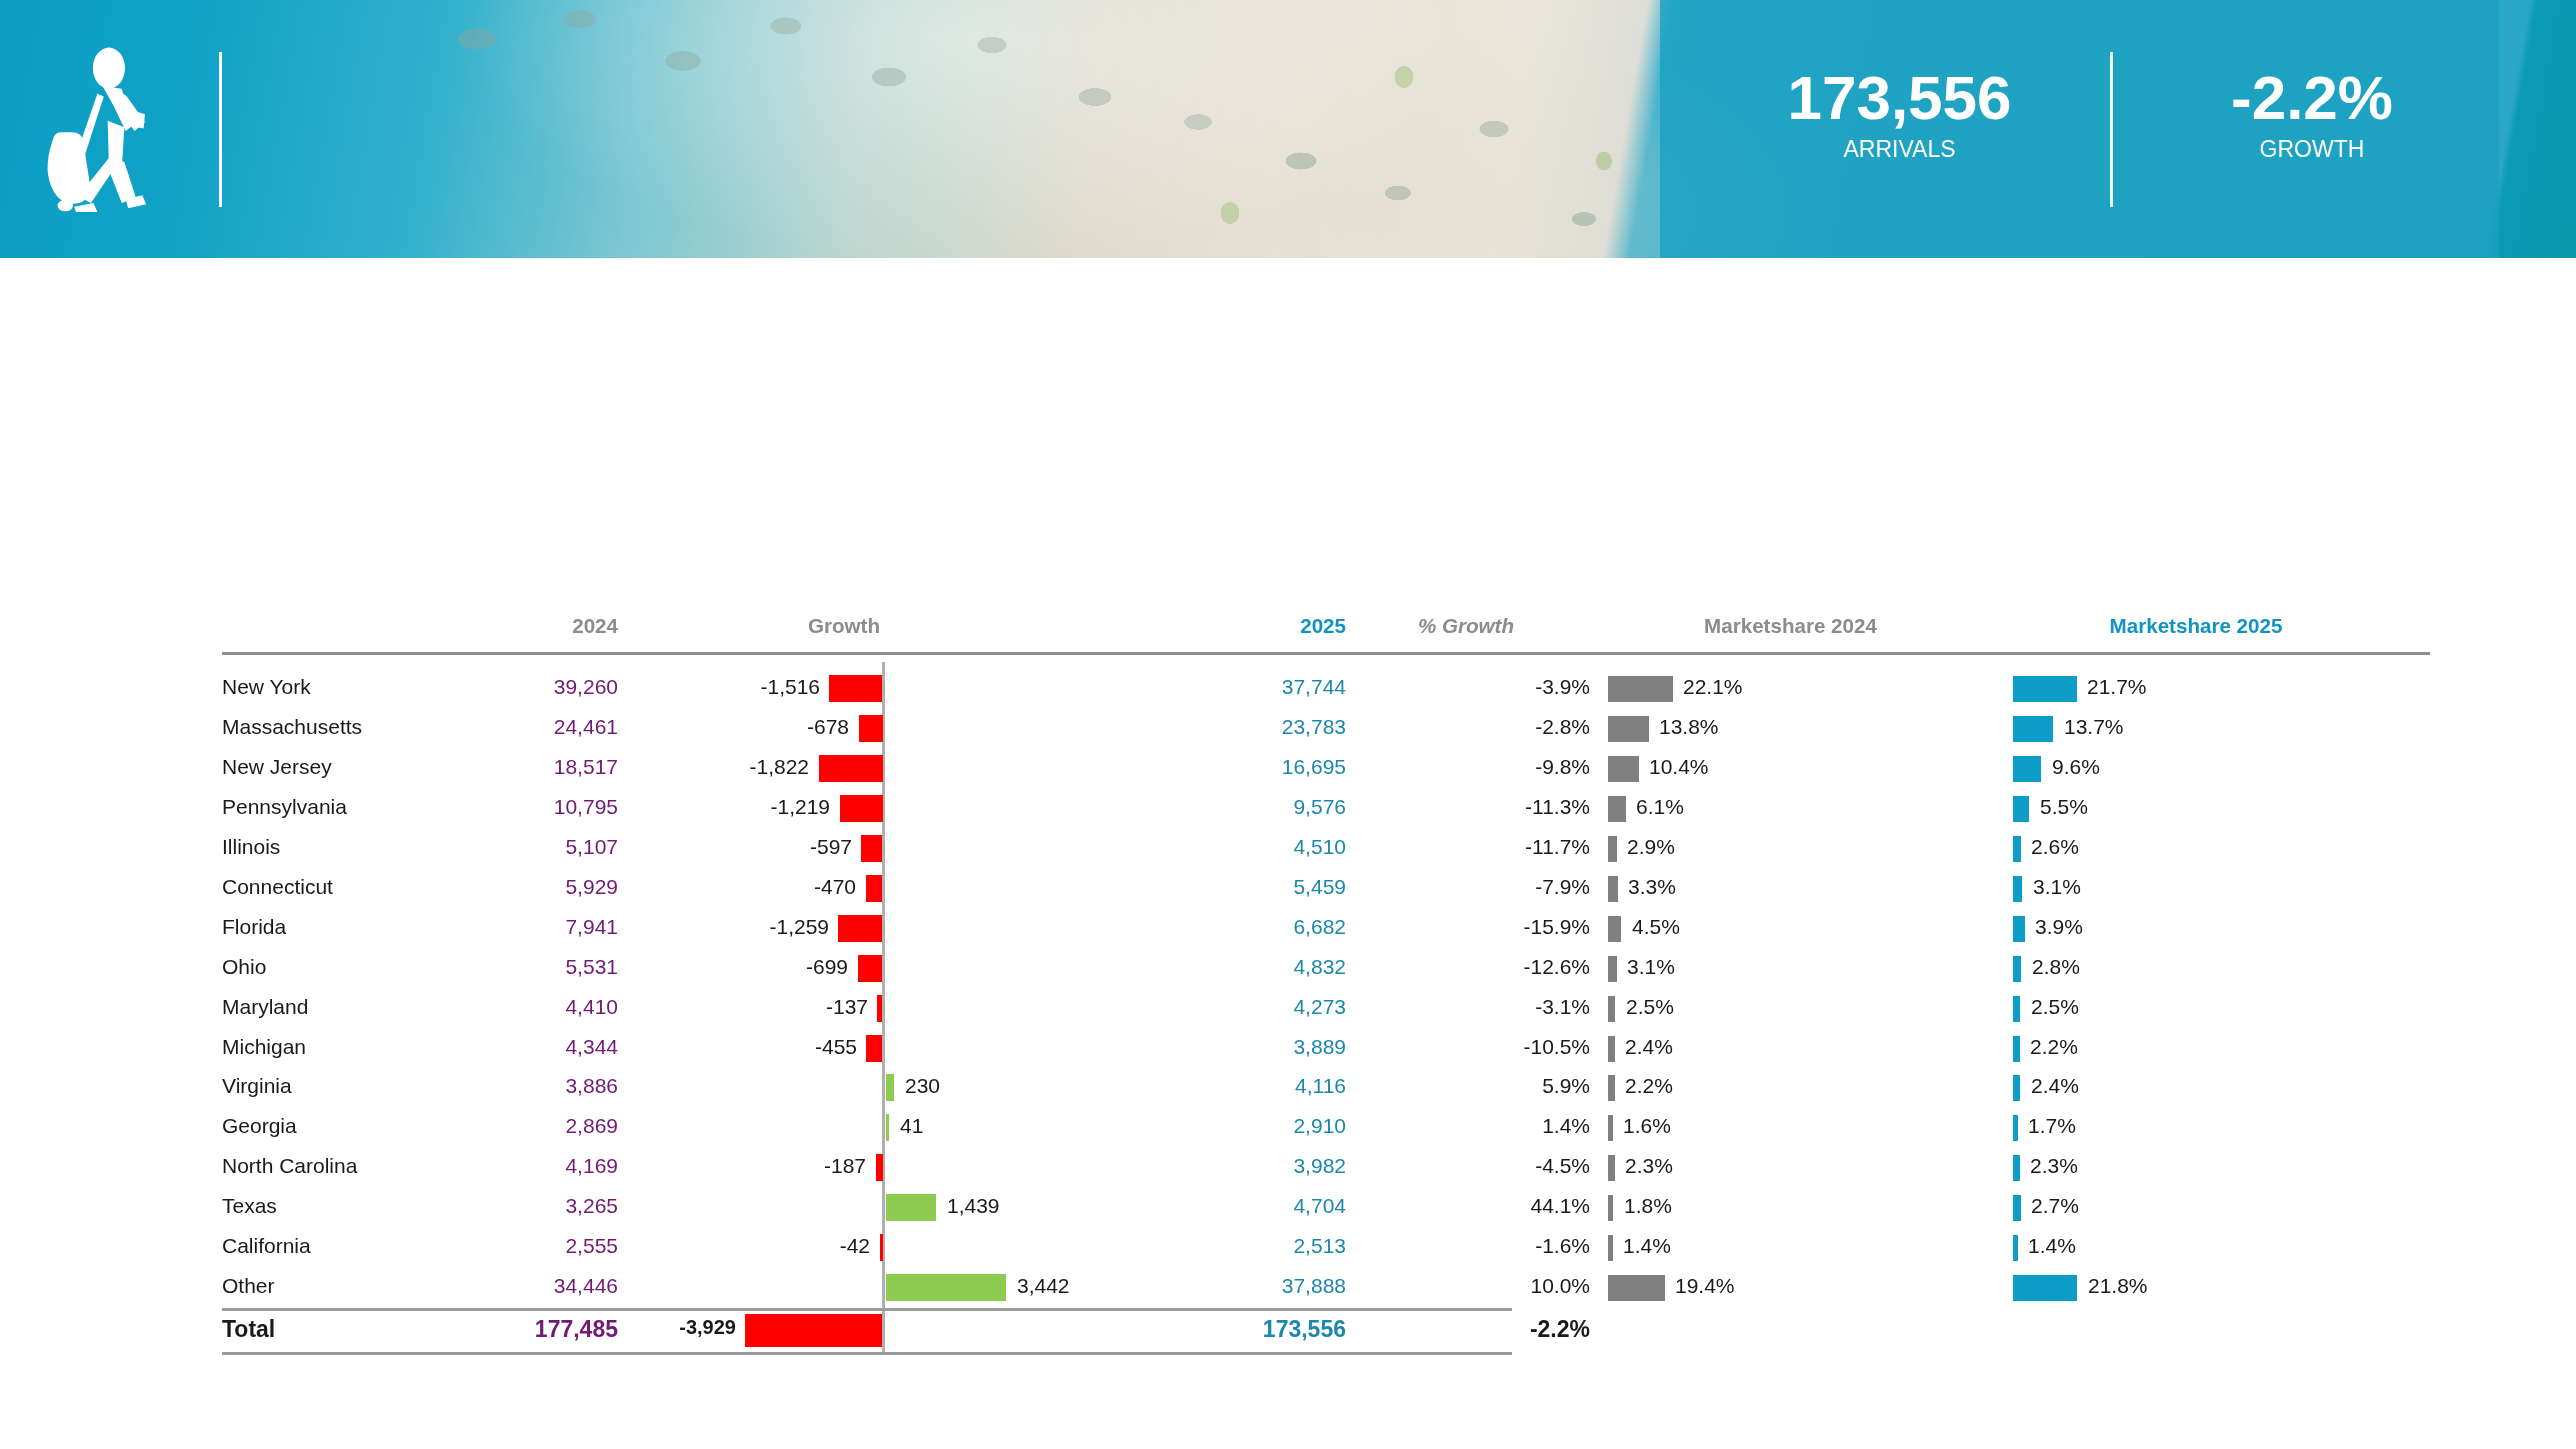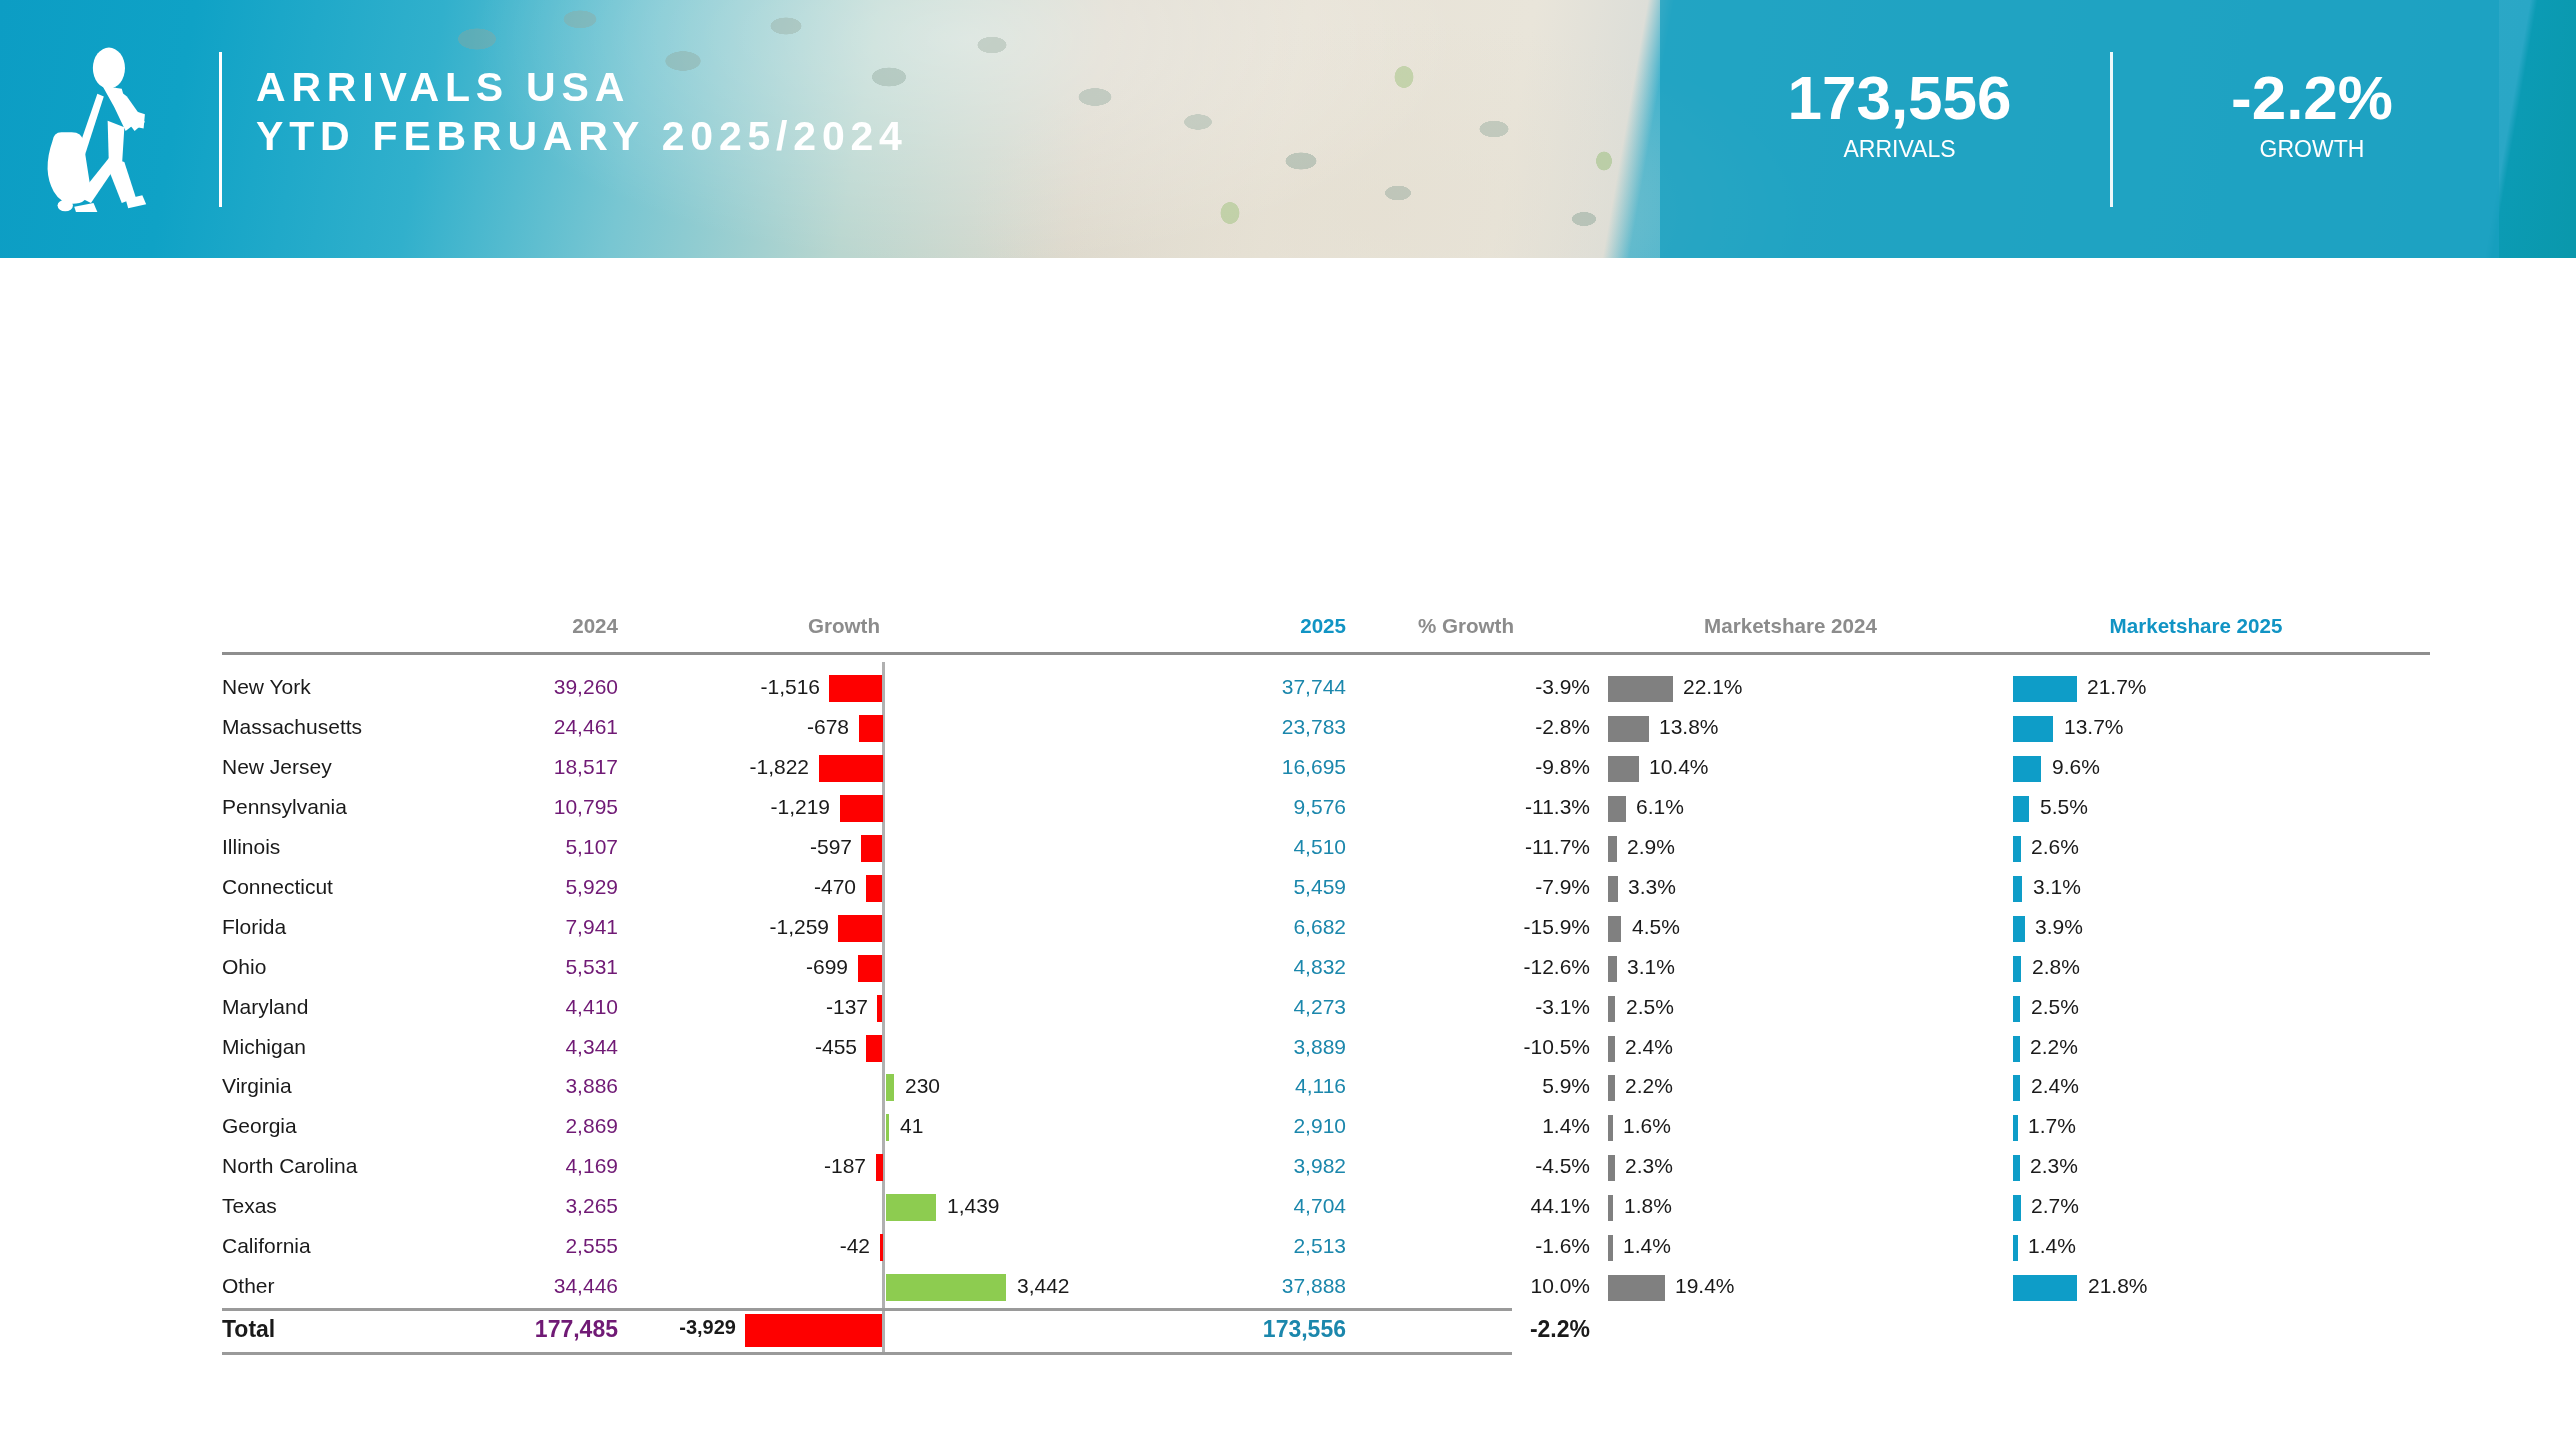--- a/index.html
+++ b/index.html
@@ -172,42 +172,38 @@
       <path d="M118 176 l14 8 l-42 62 l-20 -10 z"></path>
       <path d="M64 252 l30 -6 l6 14 l-32 4 z"></path>
       <path d="M144 240 l26 -6 l6 14 l-28 6 z"></path>
       <path d="M100 76 l10 4 l-38 118 l-12 -6 z"></path>
       <path d="M30 150 q-16 46 2 78 q14 24 40 18 q18 -6 16 -32 l-10 -64 q-2 -14 -18 -14 l-16 0 q-12 0 -14 14 z"></path>
       <ellipse cx="50" cy="250" rx="12" ry="9"></ellipse>
     </g>
   </svg>
 
   <div id="title-rule"></div>
-  <div id="title-block">
-    <div class="title-line">ARRIVALS USA</div>
-    <div class="title-line">YTD FEBRUARY 2025/2024</div>
-  </div>
 
   <div class="stat" id="stat-arrivals">
     <div class="stat-value">173,556</div>
     <div class="stat-label">ARRIVALS</div>
   </div>
   <div id="stat-divider"></div>
   <div class="stat" id="stat-growth">
     <div class="stat-value">-2.2%</div>
     <div class="stat-label">GROWTH</div>
   </div>
 </div>
 
 <div id="table-area">
 
   <div class="col-hdr" style="left:509px;width:109px;text-align:right;">2024</div>
   <div class="col-hdr" style="left:773px;width:142px;text-align:center;">Growth</div>
   <div class="col-hdr accent" style="left:1211px;width:135px;text-align:right;">2025</div>
-  <div class="col-hdr" style="left:1359px;width:155px;text-align:right;">% Growth</div>
+  <div class="col-hdr" style="left:1359px;width:155px;text-align:right;font-style:italic;">% Growth</div>
   <div class="col-hdr" style="left:1607px;width:367px;text-align:center;">Marketshare 2024</div>
   <div class="col-hdr accent" style="left:2003px;width:386px;text-align:center;">Marketshare 2025</div>
 
   <div id="hdr-rule"></div>
   <div id="growth-axis"></div>
   <div id="total-rule-top"></div>
   <div id="total-rule-bottom"></div>
 
   <div id="rows-host">
       <div class="row" style="top:412px;">

